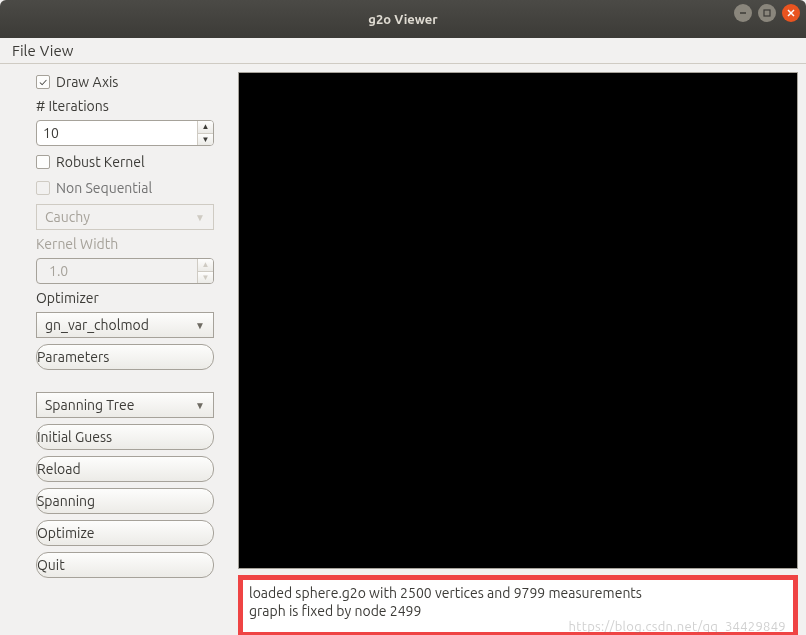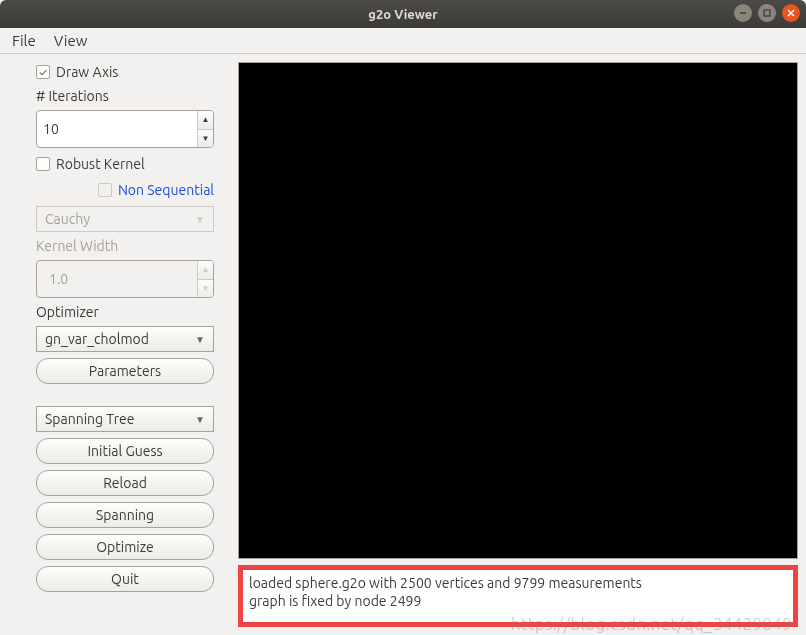--- a/index.html
+++ b/index.html
@@ -8,21 +8,21 @@
     font-family: "Ubuntu", "Segoe UI", Arial, sans-serif;
     font-size: 14px;
     background: #f2f1f0;
     color: #3c3b37;
     width: 806px;
     height: 635px;
     overflow: hidden;
     position: relative;
   }
   .titlebar {
-    height: 28px;
+    height: 38px;
     background: linear-gradient(to bottom, #4b4a46, #3c3b37);
     color: #dfdbd2;
     display: flex;
     align-items: center;
     justify-content: center;
     position: relative;
     border-top-left-radius: 6px;
     border-top-right-radius: 6px;
     font-weight: bold;
   }
@@ -44,21 +44,20 @@
     cursor: pointer;
   }
   .win-btn.min { background: #8a867c; }
   .win-btn.max { background: #8a867c; }
   .win-btn.close { background: #e95420; color: #fff; }
   .menubar {
     height: 26px;
     background: #f2f1f0;
     display: flex;
     align-items: center;
-    gap: 14px;
     padding: 0 10px;
     border-bottom: 1px solid #cfcbc3;
     font-size: 15px;
   }
   .menu-item {
     cursor: pointer;
     padding: 2px 2px;
   }
   .content {
     display: flex;
@@ -110,26 +109,26 @@
     width: 14px; height: 14px;
     border: 1px solid #a6a29a;
     border-radius: 2px;
     background: #fdfdfc;
     display: flex; align-items: center; justify-content: center;
     font-size: 11px;
     line-height: 1;
     color: #3c3b37;
   }
   .check.checked .box::before { content: "✓"; }
-  .check.disabled { color: #1d4ed8; cursor: default; justify-content: flex-end; }
+  .check.disabled { color: #737373; cursor: default; }
   .check.disabled .box { border-color: #cfcbc3; background: #f2f1f0; }
   .spin {
     display: flex;
     width: 100%;
-    height: 38px;
+    height: 26px;
     background: #fff;
     border: 1px solid #a6a29a;
     border-radius: 4px;
     overflow: hidden;
   }
   .spin .spin-value {
     flex: 1;
     padding: 0 6px;
     display: flex; align-items: center;
   }
@@ -169,29 +168,29 @@
   .select.disabled { background: #f2f1f0; color: #a6a29a; cursor: default; border-color: #cfcbc3;}
   .select.disabled .caret { color: #cfcbc3; }
   .btn {
     width: 100%;
     height: 26px;
     border: 1px solid #a6a29a;
     border-radius: 12px;
     background: linear-gradient(#fdfdfc, #ecebe7);
     display: flex;
     align-items: center;
-    justify-content: center;
+    justify-content: flex-start;
     cursor: pointer;
   }
   .gap { height: 10px; }
   .watermark {
     position: absolute;
-    right: 14px;
+    right: 20px;
     bottom: 2px;
-    font-size: 17px;
+    font-size: 13px;
     color: rgba(120,120,120,0.35);
     pointer-events: none;
     letter-spacing: 0.3px;
   }
 </style>
 </head>
 <body>
 
 <div class="titlebar">
   <span class="title">g2o Viewer</span>

